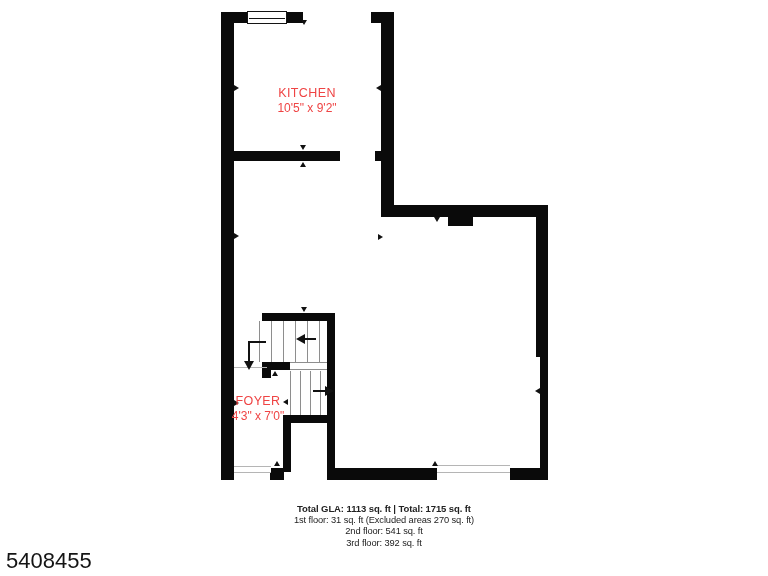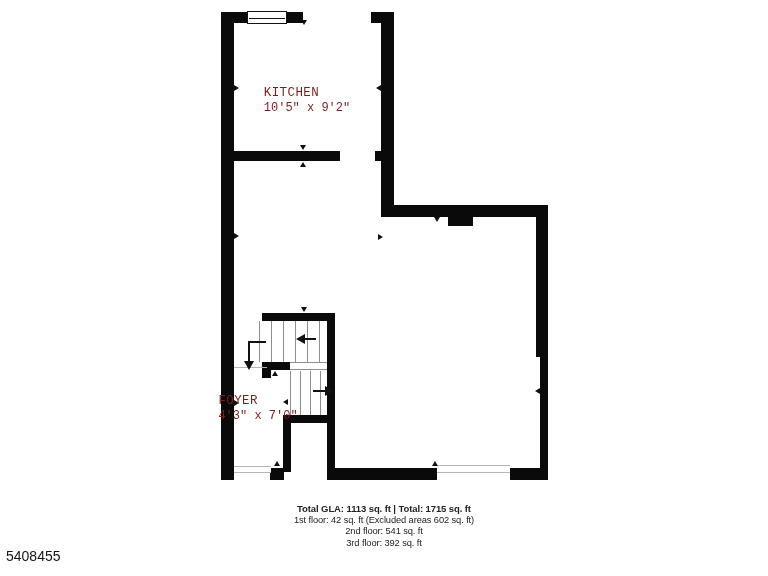--- a/index.html
+++ b/index.html
@@ -17,27 +17,27 @@
   .window-b{position:absolute;background:#ffffff;border-top:1px solid #b5b5b5;border-bottom:1px solid #b5b5b5;box-sizing:border-box;}
   .tri{position:absolute;width:0;height:0;}
   .m-right{border-left:5px solid #111;border-top:3px solid transparent;border-bottom:3px solid transparent;}
   .m-left{border-right:5px solid #111;border-top:3px solid transparent;border-bottom:3px solid transparent;}
   .m-up{border-bottom:5px solid #111;border-left:3px solid transparent;border-right:3px solid transparent;}
   .m-down{border-top:5px solid #111;border-left:3px solid transparent;border-right:3px solid transparent;}
   .a-left{border-right:9px solid #111;border-top:5px solid transparent;border-bottom:5px solid transparent;}
   .a-right{border-left:9px solid #111;border-top:5px solid transparent;border-bottom:5px solid transparent;}
   .a-down{border-top:9px solid #111;border-left:5px solid transparent;border-right:5px solid transparent;}
   .aline{position:absolute;background:#111;}
-  .room-label{position:absolute;transform:translateX(-50%);color:#7f1d1d;white-space:nowrap;font-family:Liberation Mono, monospace;}
+  .room-label{position:absolute;transform:translateX(-50%);text-align:center;color:#ef4444;white-space:nowrap;}
   .room-name{font-size:12.5px;letter-spacing:.4px;line-height:14px;}
   .room-dims{font-size:12px;line-height:14px;margin-top:1px;}
   .footer{position:absolute;left:0;right:0;top:503px;text-align:center;color:#222;}
   .footer-total{font-size:9.5px;font-weight:bold;line-height:12px;letter-spacing:-.1px;}
   .footer-line{font-size:9.3px;line-height:11.3px;letter-spacing:-.1px;}
-  .listing-id{position:absolute;left:6px;top:548px;font-size:14px;color:#141414;}
+  .listing-id{position:absolute;left:6px;top:548px;font-size:22px;color:#141414;}
 </style>
 </head>
 <body>
 
 <div class="plan">
 
   <div class="wall" style="left:221px;top:12px;width:13px;height:468px;"></div>
   <div class="wall" style="left:221px;top:12px;width:26px;height:11px;"></div>
   <div class="wall" style="left:287px;top:12px;width:16px;height:11px;"></div>
   <div class="wall" style="left:371px;top:12px;width:21px;height:11px;"></div>
@@ -105,18 +105,18 @@
     <div class="room-dims">10'5" x 9'2"</div>
   </div>
   <div class="room-label" style="left:258px;top:394px;">
     <div class="room-name">FOYER</div>
     <div class="room-dims">4'3" x 7'0"</div>
   </div>
 </div>
 
 <div class="footer">
   <div class="footer-total">Total GLA: 1113 sq. ft | Total: 1715 sq. ft</div>
-  <div class="footer-line">1st floor: 42 sq. ft (Excluded areas 602 sq. ft)</div>
+  <div class="footer-line">1st floor: 31 sq. ft (Excluded areas 270 sq. ft)</div>
   <div class="footer-line">2nd floor: 541 sq. ft</div>
   <div class="footer-line">3rd floor: 392 sq. ft</div>
 </div>
 
 <div class="listing-id">5408455</div>
 
 </body></html>

